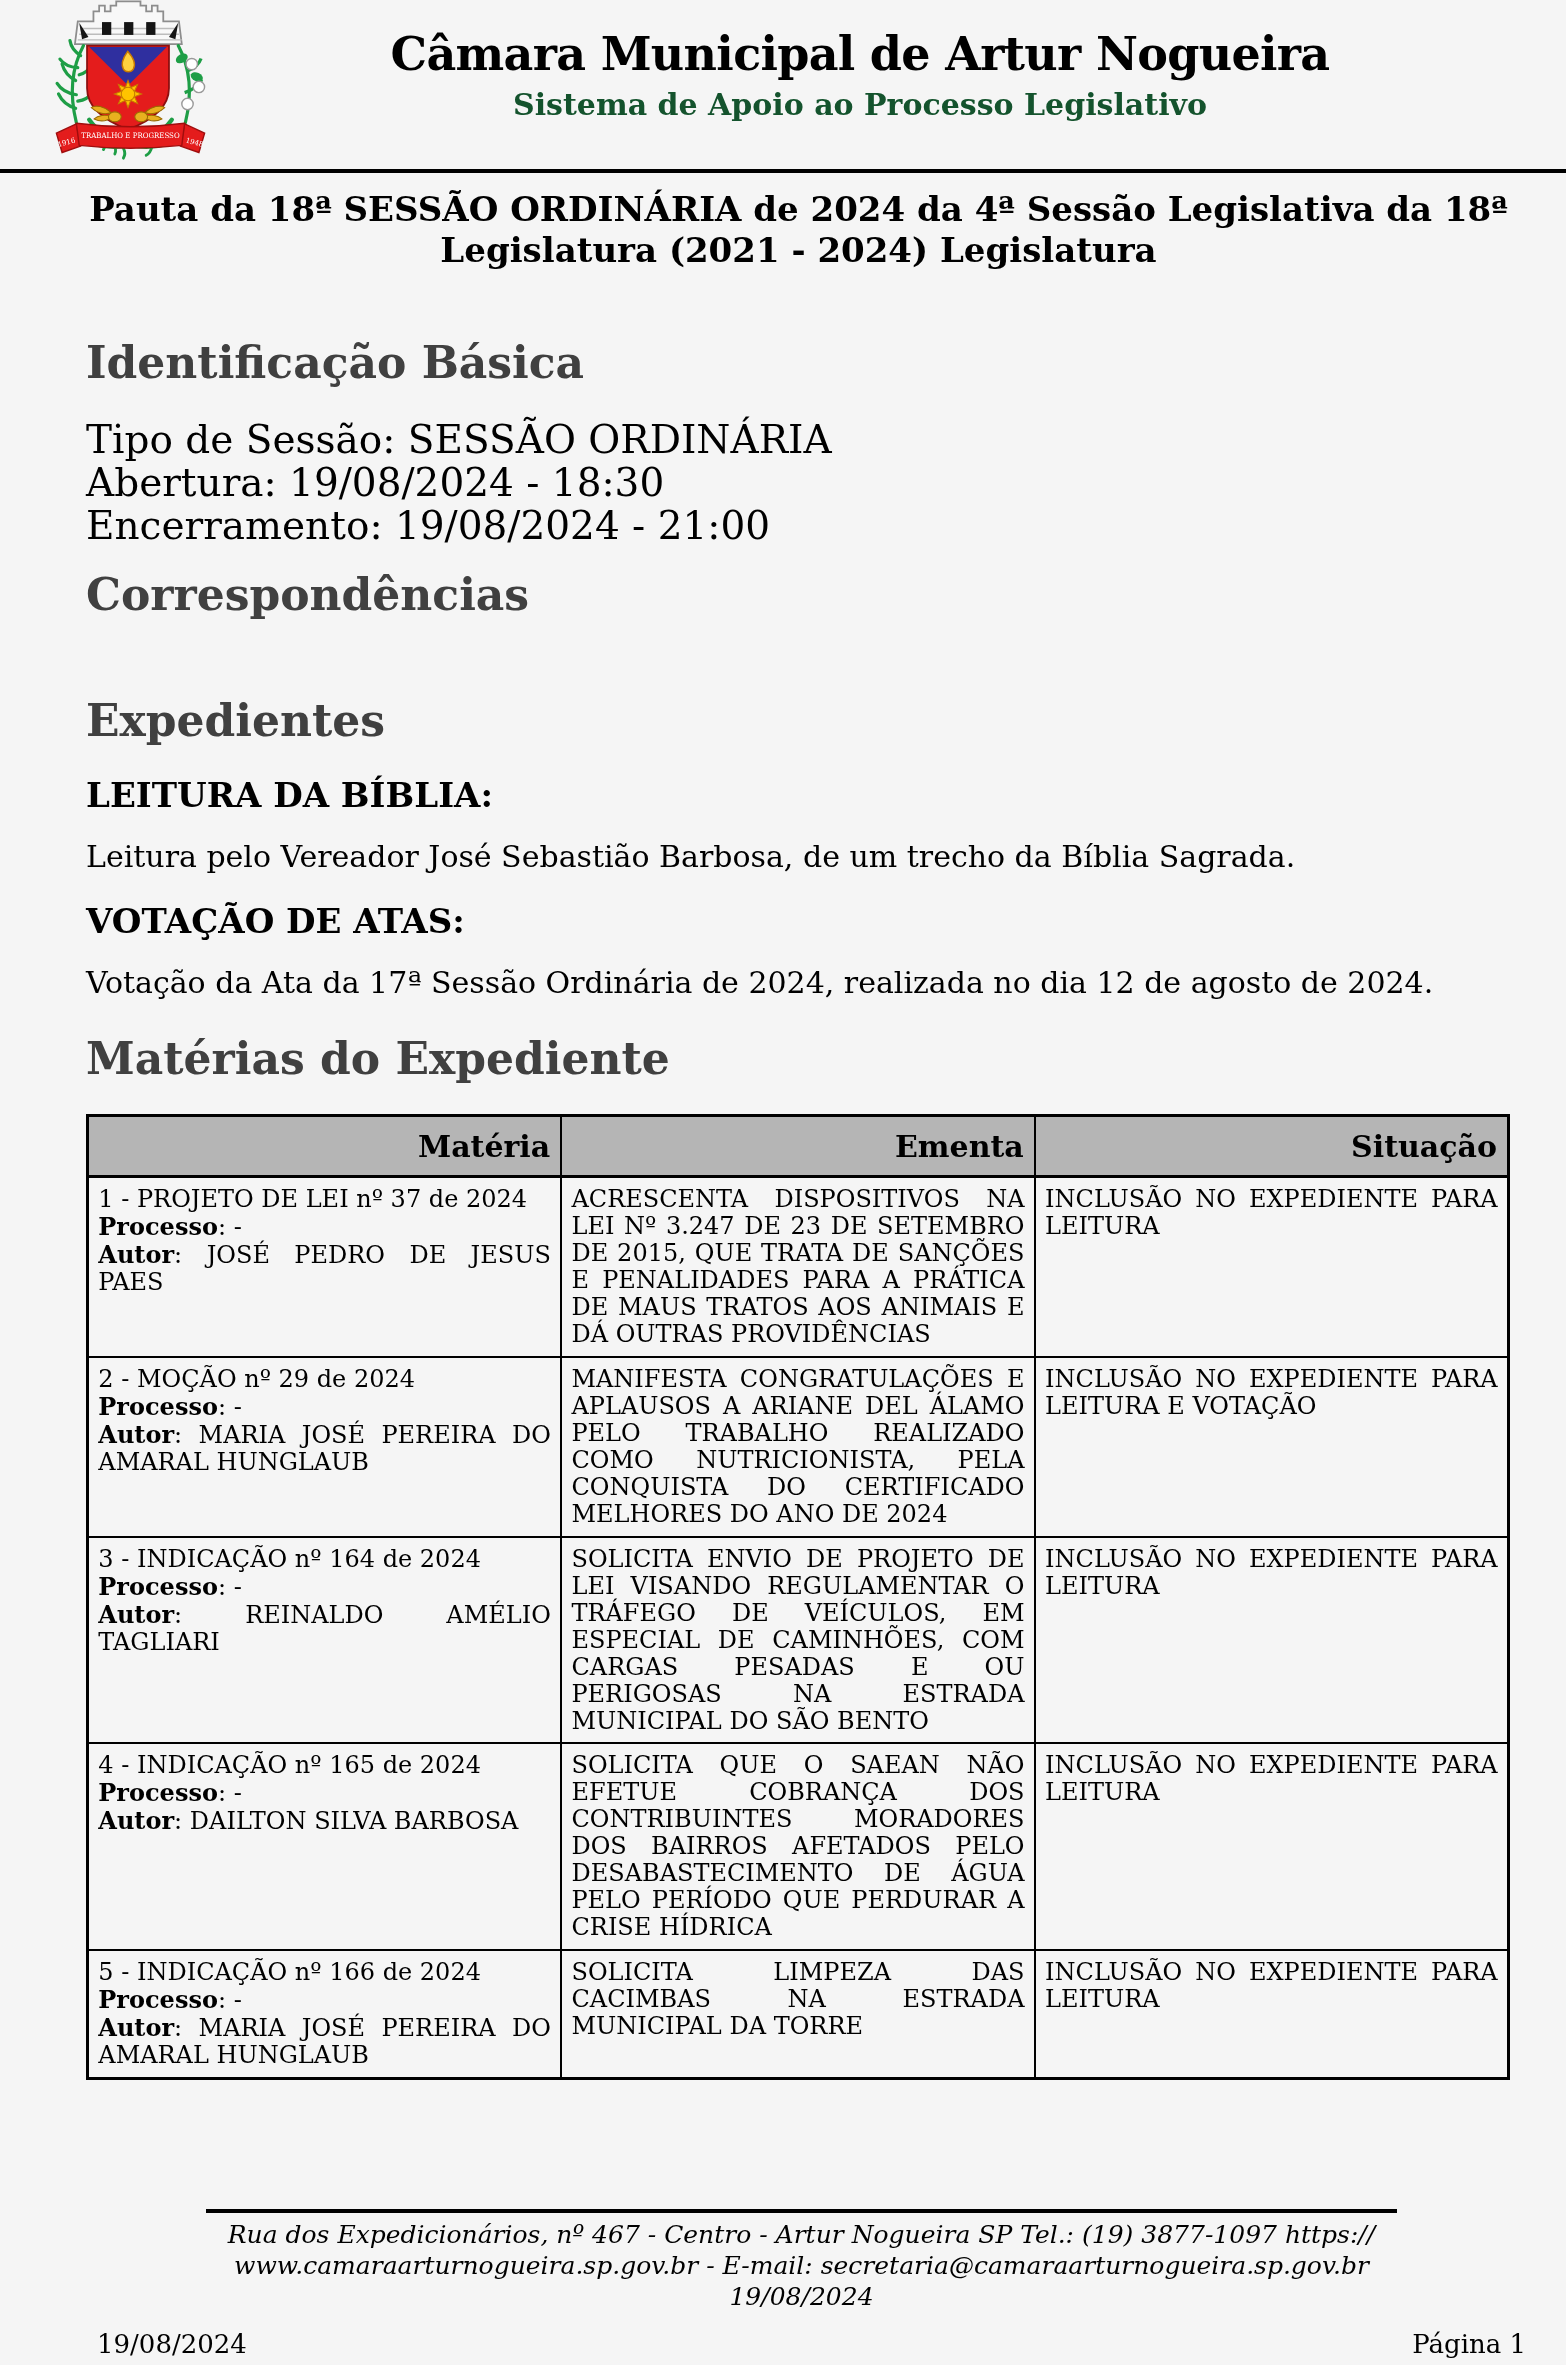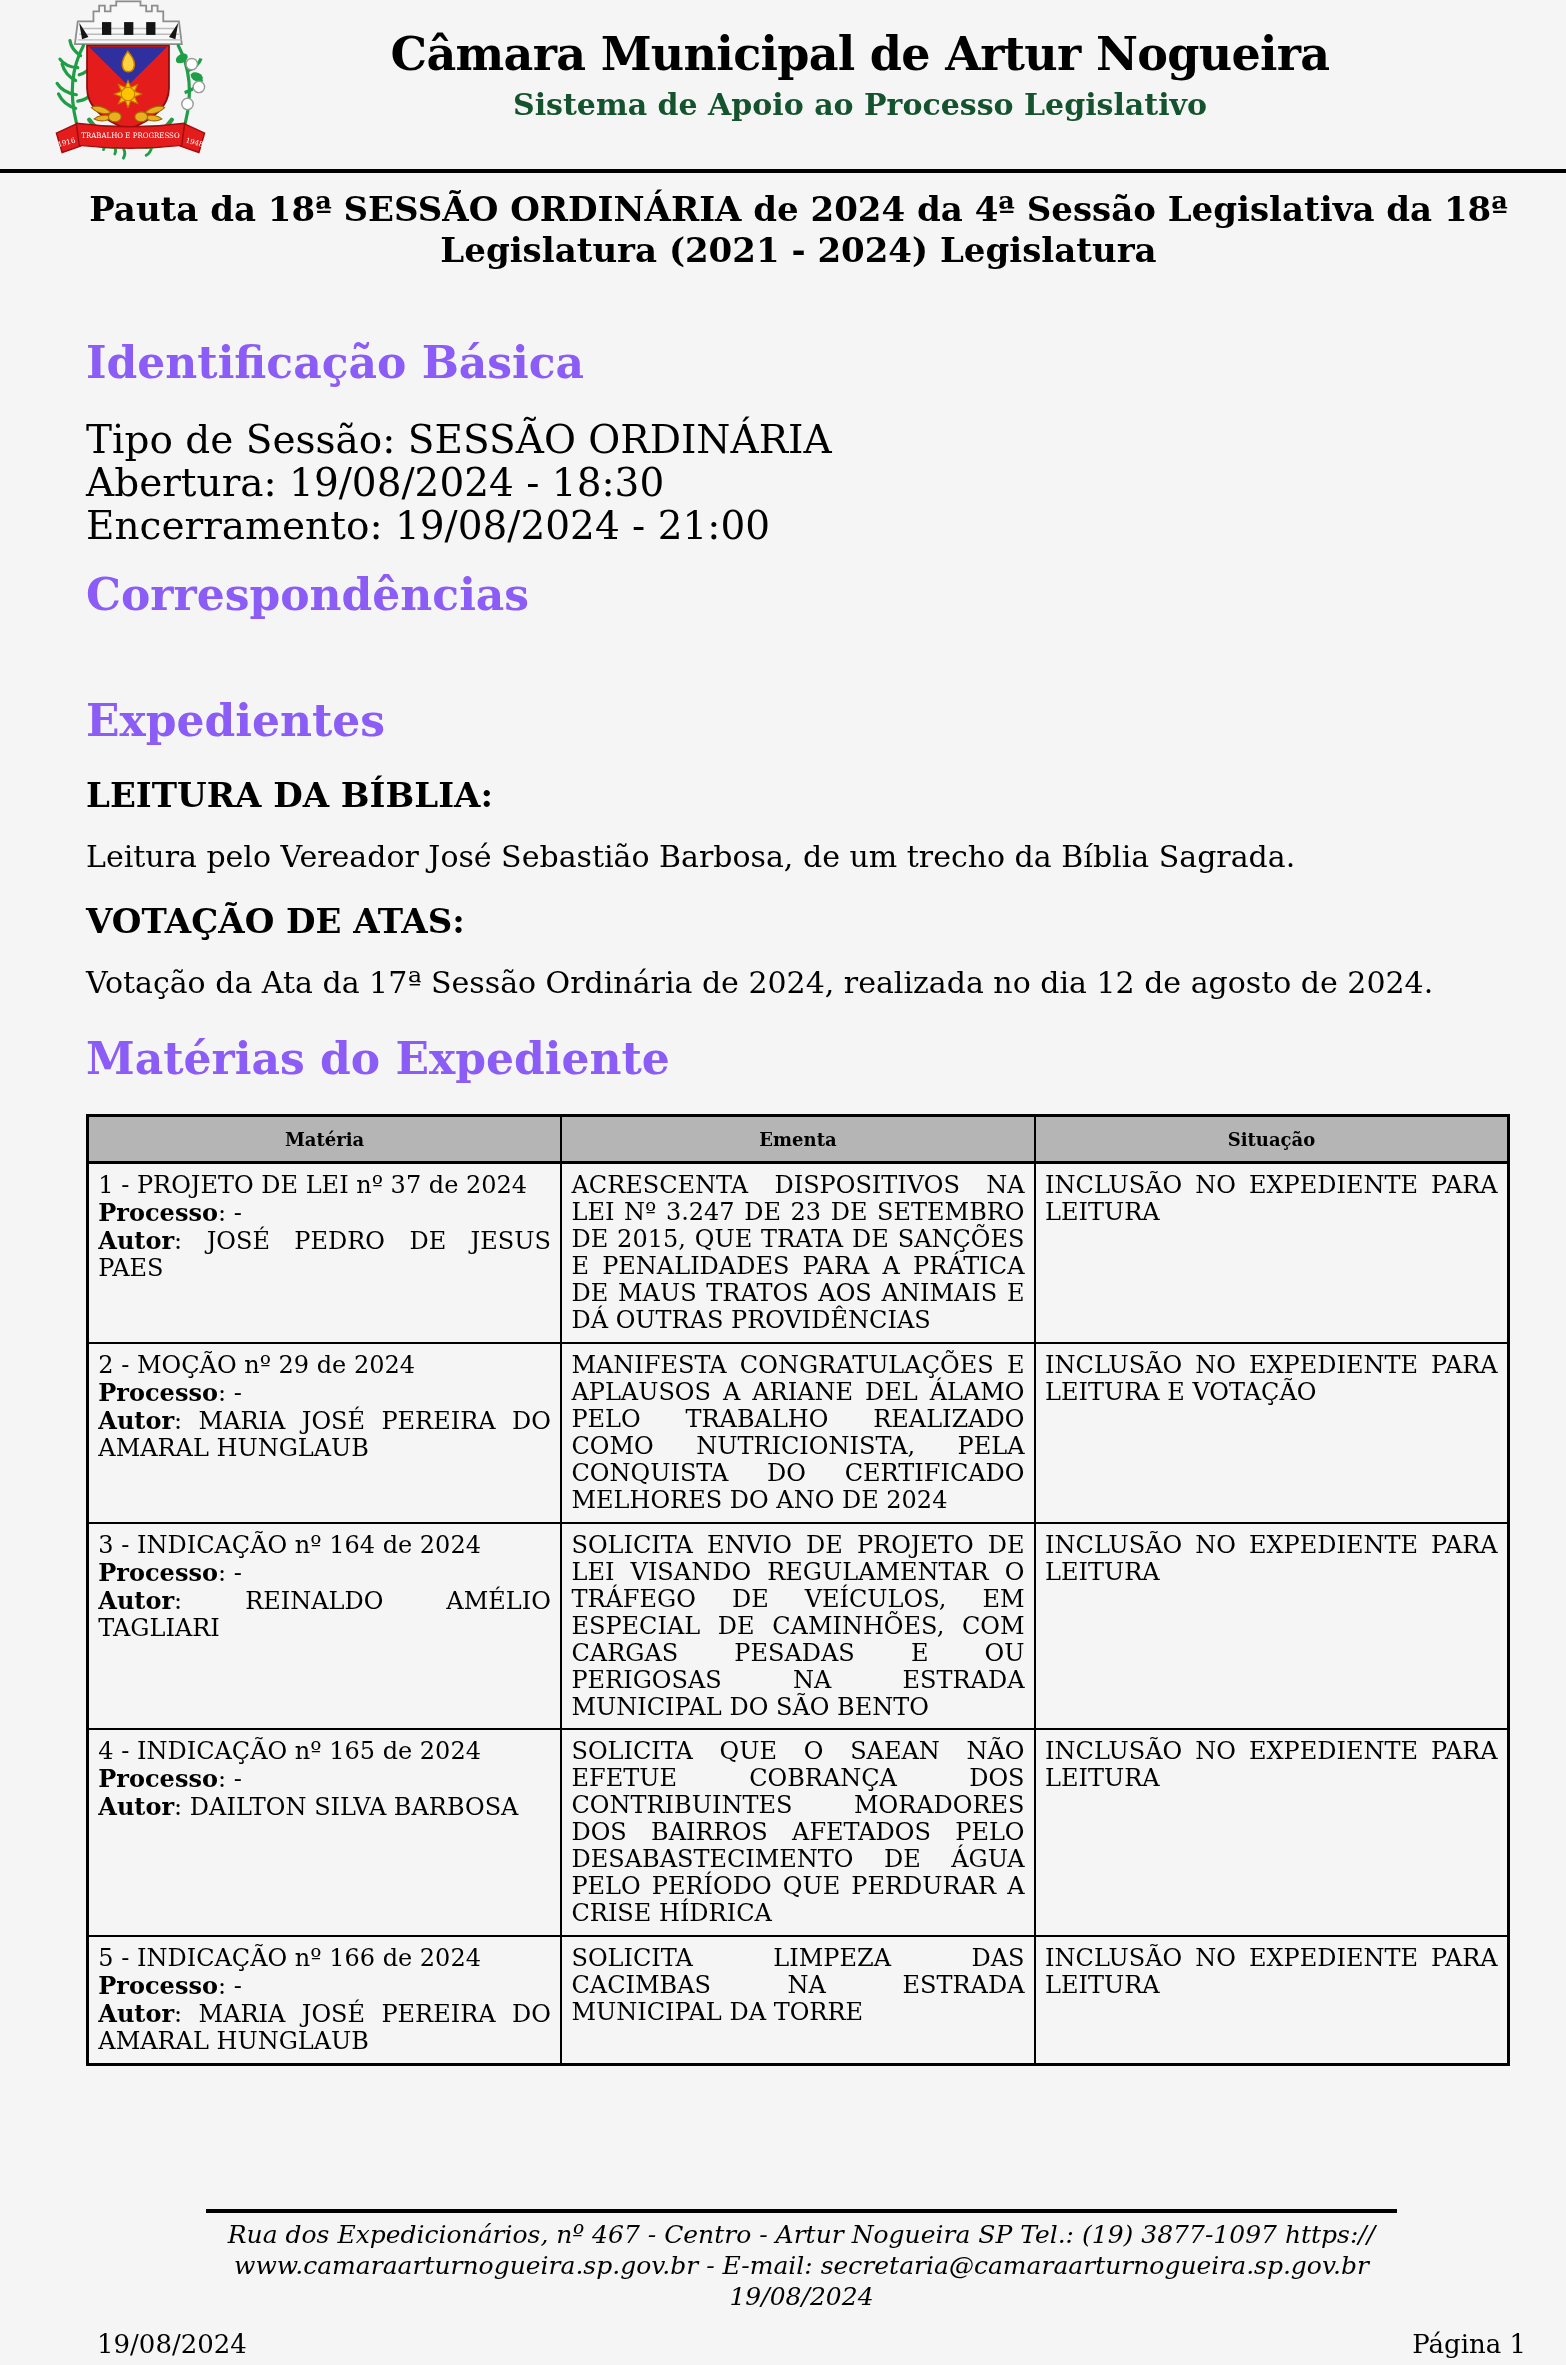--- a/index.html
+++ b/index.html
@@ -19,43 +19,43 @@
   .logo { width:157px; height:166px; flex:none; }
   .header-text { flex:1; text-align:center; padding-top:30px; }
   .header-title { font-size:46px; font-weight:bold; line-height:1.08; letter-spacing:-0.7px; }
   .header-subtitle { font-size:30px; font-weight:bold; color:#14532d; margin-top:7.1px; }
   .top-rule { height:4.3px; background:#000; width:100%; }
 
   
   .doc-title { margin:15.7px 56px 0 86px; text-align:center; font-size:34px; font-weight:bold; line-height:41px; }
 
   
-  .section-heading { margin-left:86px; margin-right:56px; font-size:44px; font-weight:bold; color:#8b5cf6; line-height:1.2; }
+  .section-heading { margin-left:86px; margin-right:56px; font-size:44px; font-weight:bold; color:#404040; line-height:1.2; }
   .h-ident { margin-top:66px; }
   .ident-lines { margin:28.6px 56px 0 86px; font-size:39px; line-height:43px; }
   .h-corresp { margin-top:22px; }
   .h-exped { margin-top:73px; }
   .exped-title { margin:27px 56px 0 86px; font-size:34px; font-weight:bold; }
   .exped-text { margin:24px 56px 0 86px; font-size:30px; }
   .h-materias { margin-top:33px; }
 
   
   table.materias {
     border-collapse:collapse;
     margin:28.6px 56px 0 86px;
     width:1424px;
     table-layout:fixed;
     border:3.6px solid #000;
     font-size:24px;
   }
   table.materias th {
     background:#b5b5b5;
-    font-size:18px;
+    font-size:30px;
     font-weight:bold;
-    text-align:center;
+    text-align:right;
     padding:11.4px 10px;
     border:2.1px solid #000;
     border-bottom:3.6px solid #000;
   }
   table.materias td {
     border:2.1px solid #000;
     border-top-width:2.9px;
     vertical-align:top;
     padding:7.9px 9.3px;
     line-height:27px;

